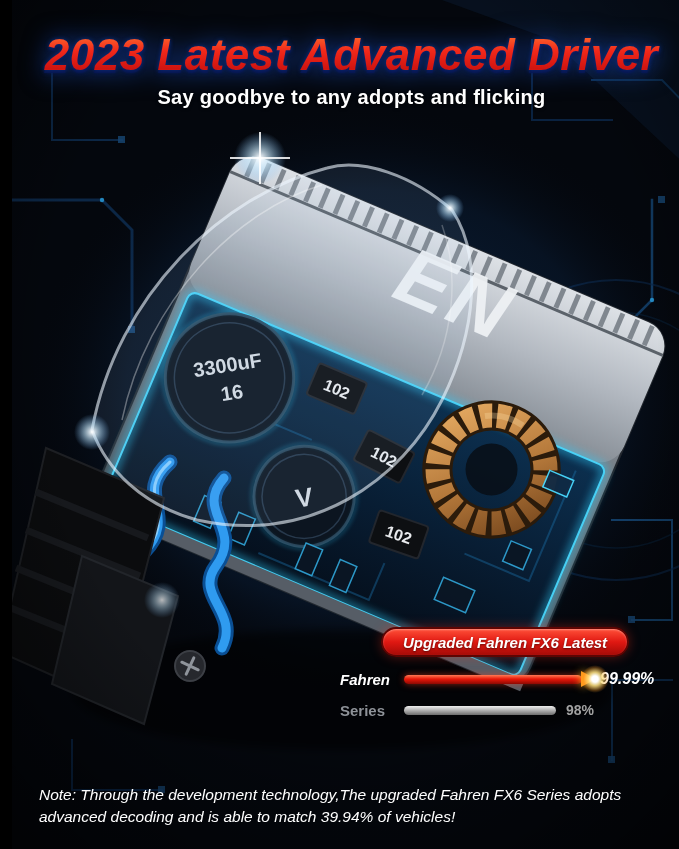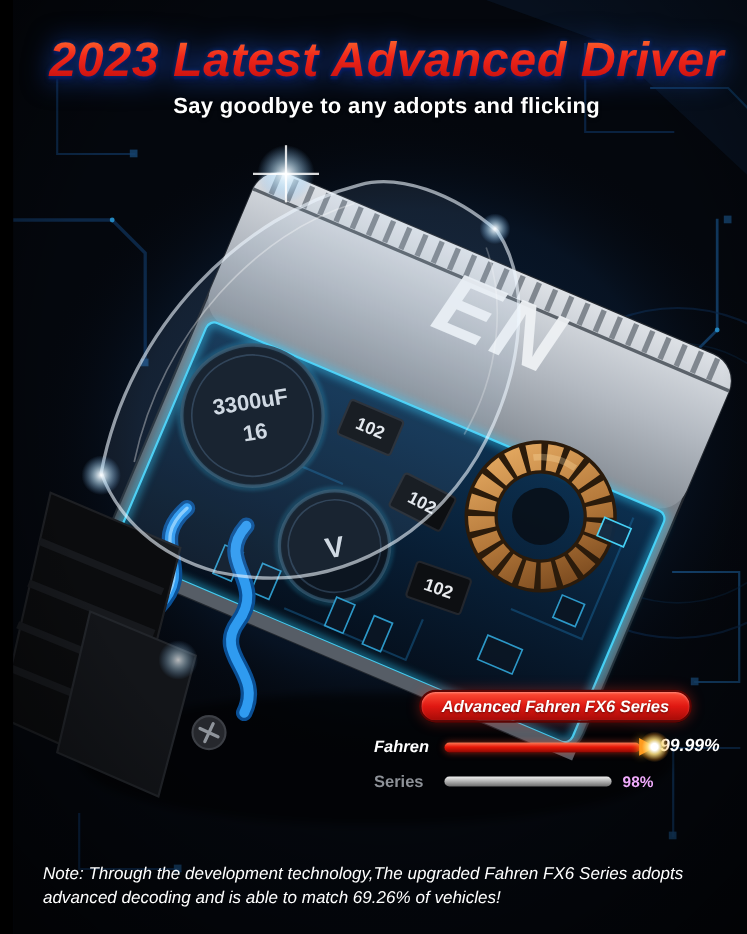--- a/index.html
+++ b/index.html
@@ -56,21 +56,21 @@
   .bar-fahren .spark {
     position:absolute; right:-27px; top:50%; width:28px; height:28px;
     transform:translateY(-50%);
     background:radial-gradient(circle,#ffffff 0 16%, rgba(255,226,130,.85) 34%, rgba(255,160,40,.3) 58%, transparent 70%);
   }
   .bar-others {
     width:152px;
     background:linear-gradient(180deg,#efefef 0%,#a8a8a8 55%,#6c6c6c 100%);
   }
   .bar-value { margin-left:18px; font:italic 700 16px "Liberation Sans", sans-serif; color:#fff; }
-  .bar-value.dim { margin-left:10px; font:600 14px "Liberation Sans", sans-serif; font-style:normal; color:#f0abfc; }
+  .bar-value.dim { margin-left:10px; font:600 14px "Liberation Sans", sans-serif; font-style:normal; color:#a3a3a3; }
 
   
   .note {
     position:absolute; left:27px; top:784px; width:640px;
     font:italic 400 15.5px/1.42 "Liberation Sans", sans-serif; color:#ffffff;
   }
 </style>
 </head>
 <body>
 
@@ -287,33 +287,33 @@
       <circle cx="150" cy="600" r="18" fill="url(#spark)" opacity=".7"></circle>
     </g>
 
     <rect x="0" y="0" width="679" height="849" fill="url(#vig)"></rect>
   </svg>
 
   <h1 class="headline">2023 Latest Advanced Driver</h1>
   <p class="subheadline">Say goodbye to any adopts and flicking</p>
 
   <div class="badge">
-    <span>Advanced Fahren FX6 Series</span>
+    <span>Upgraded Fahren FX6 Latest</span>
   </div>
 
   <div class="bars">
     <div class="bar-row">
       <span class="bar-label">Fahren</span>
       <div class="bar bar-fahren">
         <span class="arrow"></span>
         <span class="spark"></span>
       </div>
       <span class="bar-value">99.99%</span>
     </div>
     <div class="bar-row">
       <span class="bar-label dim">Series</span>
       <div class="bar bar-others"></div>
       <span class="bar-value dim">98%</span>
     </div>
   </div>
 
-  <p class="note">Note: Through the development technology,The upgraded Fahren FX6 Series adopts advanced decoding and is able to match 69.26% of vehicles!</p>
+  <p class="note">Note: Through the development technology,The upgraded Fahren FX6 Series adopts advanced decoding and is able to match 39.94% of vehicles!</p>
 </div>
 
 </body></html>

